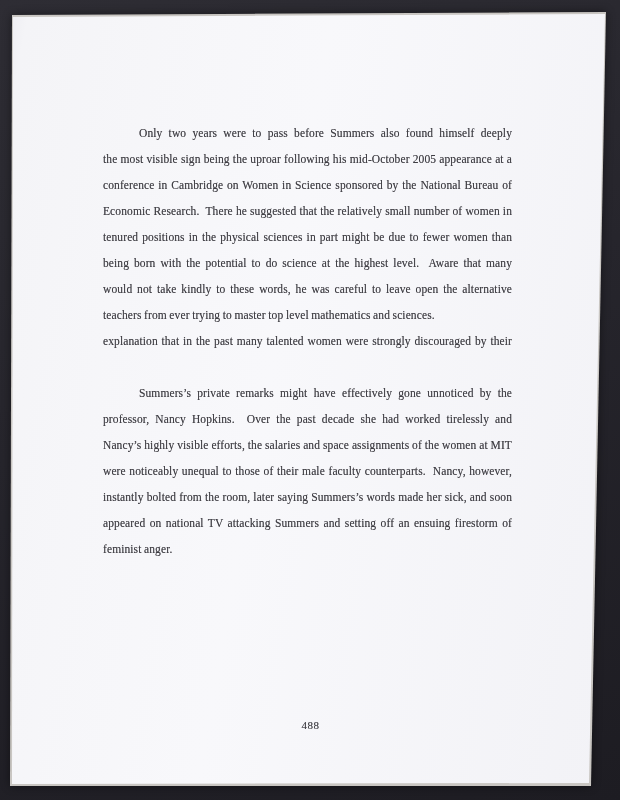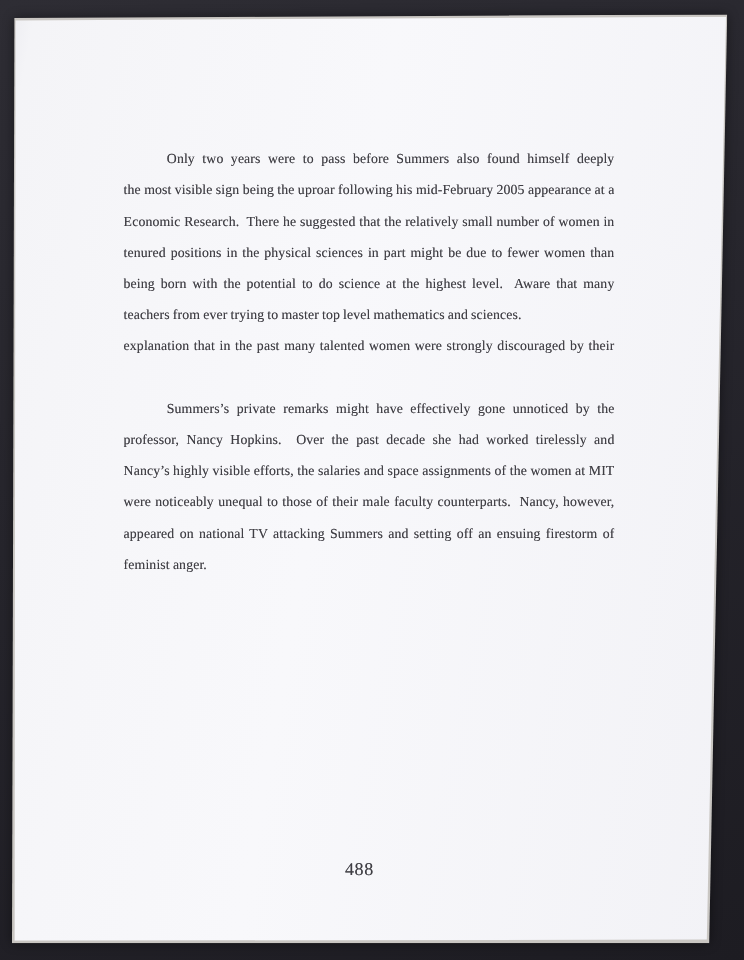--- a/index.html
+++ b/index.html
@@ -60,53 +60,56 @@
     text-align: justify;
     text-align-last: justify;
     word-spacing: -0.4px;
     letter-spacing: 0.1px;
     text-shadow: 0 0 0.5px rgba(63,62,68,0.55);
   }
   .line.first { text-indent: 36px; }
   .line.last  { text-align-last: left; }
   .pagenum {
     position: absolute;
-    left: 95px;
+    left: 106px;
     top: 712px;
     width: 409px;
-    font-size: 15px;
+    font-size: 11px;
     line-height: 26px;
     text-align: center;
     color: var(--ink);
     letter-spacing: 0.5px;
     text-shadow: 0 0 0.5px rgba(63,62,68,0.55);
   }
 </style>
 </head>
 <body>
 
 <div class="backdrop"></div>
 
 <div class="page-wrap">
   <div class="page-edge"></div>
   <div class="page">
     <div class="textcol">
       <div class="para">
           <div class="line first">Only two years were to pass before Summers also found himself deeply troubled,</div>
-          <div class="line">the most visible sign being the uproar following his mid-February 2005 appearance at a</div>
+          <div class="line">the most visible sign being the uproar following his mid-October 2005 appearance at a</div>
+          <div class="line">conference in Cambridge on Women in Science sponsored by the National Bureau of</div>
           <div class="line">Economic Research.&nbsp; There he suggested that the relatively small number of women in</div>
           <div class="line">tenured positions in the physical sciences in part might be due to fewer women than men</div>
           <div class="line">being born with the potential to do science at the highest level.&nbsp; Aware that many women</div>
+          <div class="line">would not take kindly to these words, he was careful to leave open the alternative</div>
           <div class="line last">teachers from ever trying to master top level mathematics and sciences.</div>
           <div class="line">explanation that in the past many talented women were strongly discouraged by their</div>
         </div>
       <div class="para">
           <div class="line first">Summers’s private remarks might have effectively gone unnoticed by the outside</div>
           <div class="line">professor, Nancy Hopkins.&nbsp; Over the past decade she had worked tirelessly and</div>
           <div class="line">Nancy’s highly visible efforts, the salaries and space assignments of the women at MIT</div>
           <div class="line">were noticeably unequal to those of their male faculty counterparts.&nbsp; Nancy, however, did</div>
+          <div class="line">instantly bolted from the room, later saying Summers’s words made her sick, and soon</div>
           <div class="line">appeared on national TV attacking Summers and setting off an ensuing firestorm of</div>
           <div class="line last">feminist anger.</div>
         </div>
     </div>
     <div class="pagenum">488</div>
   </div>
 </div>
 
 </body></html>

